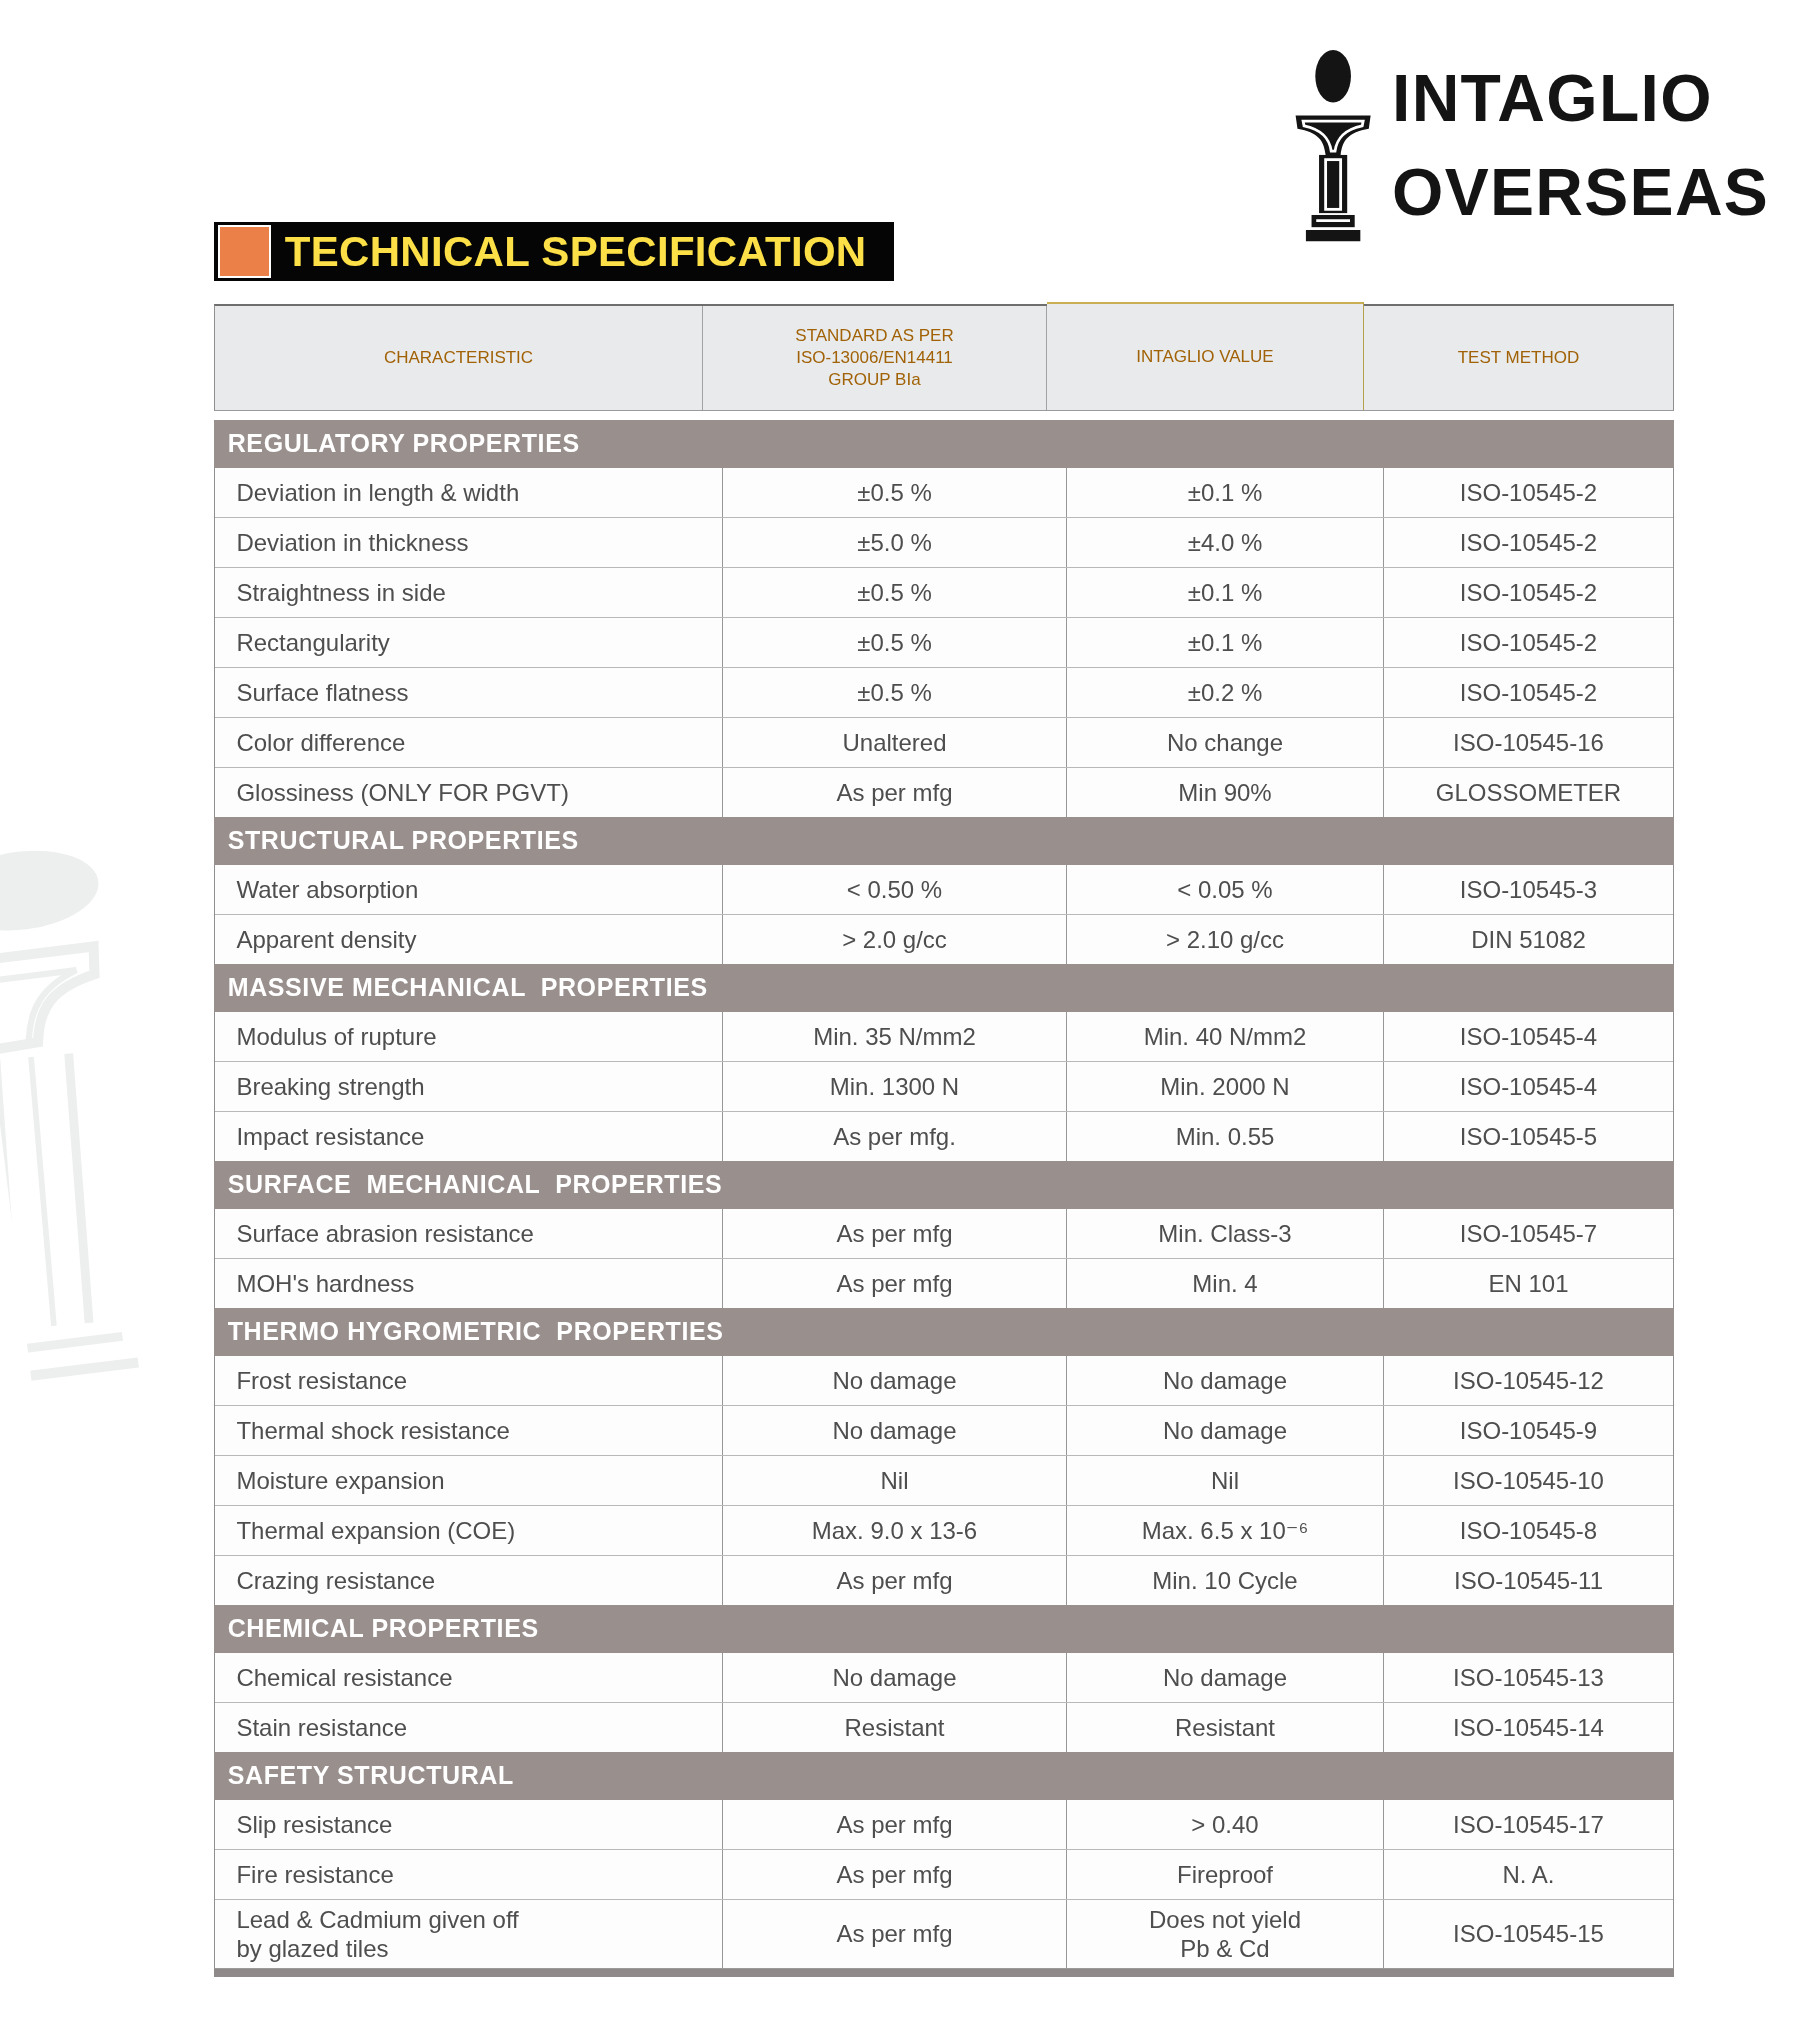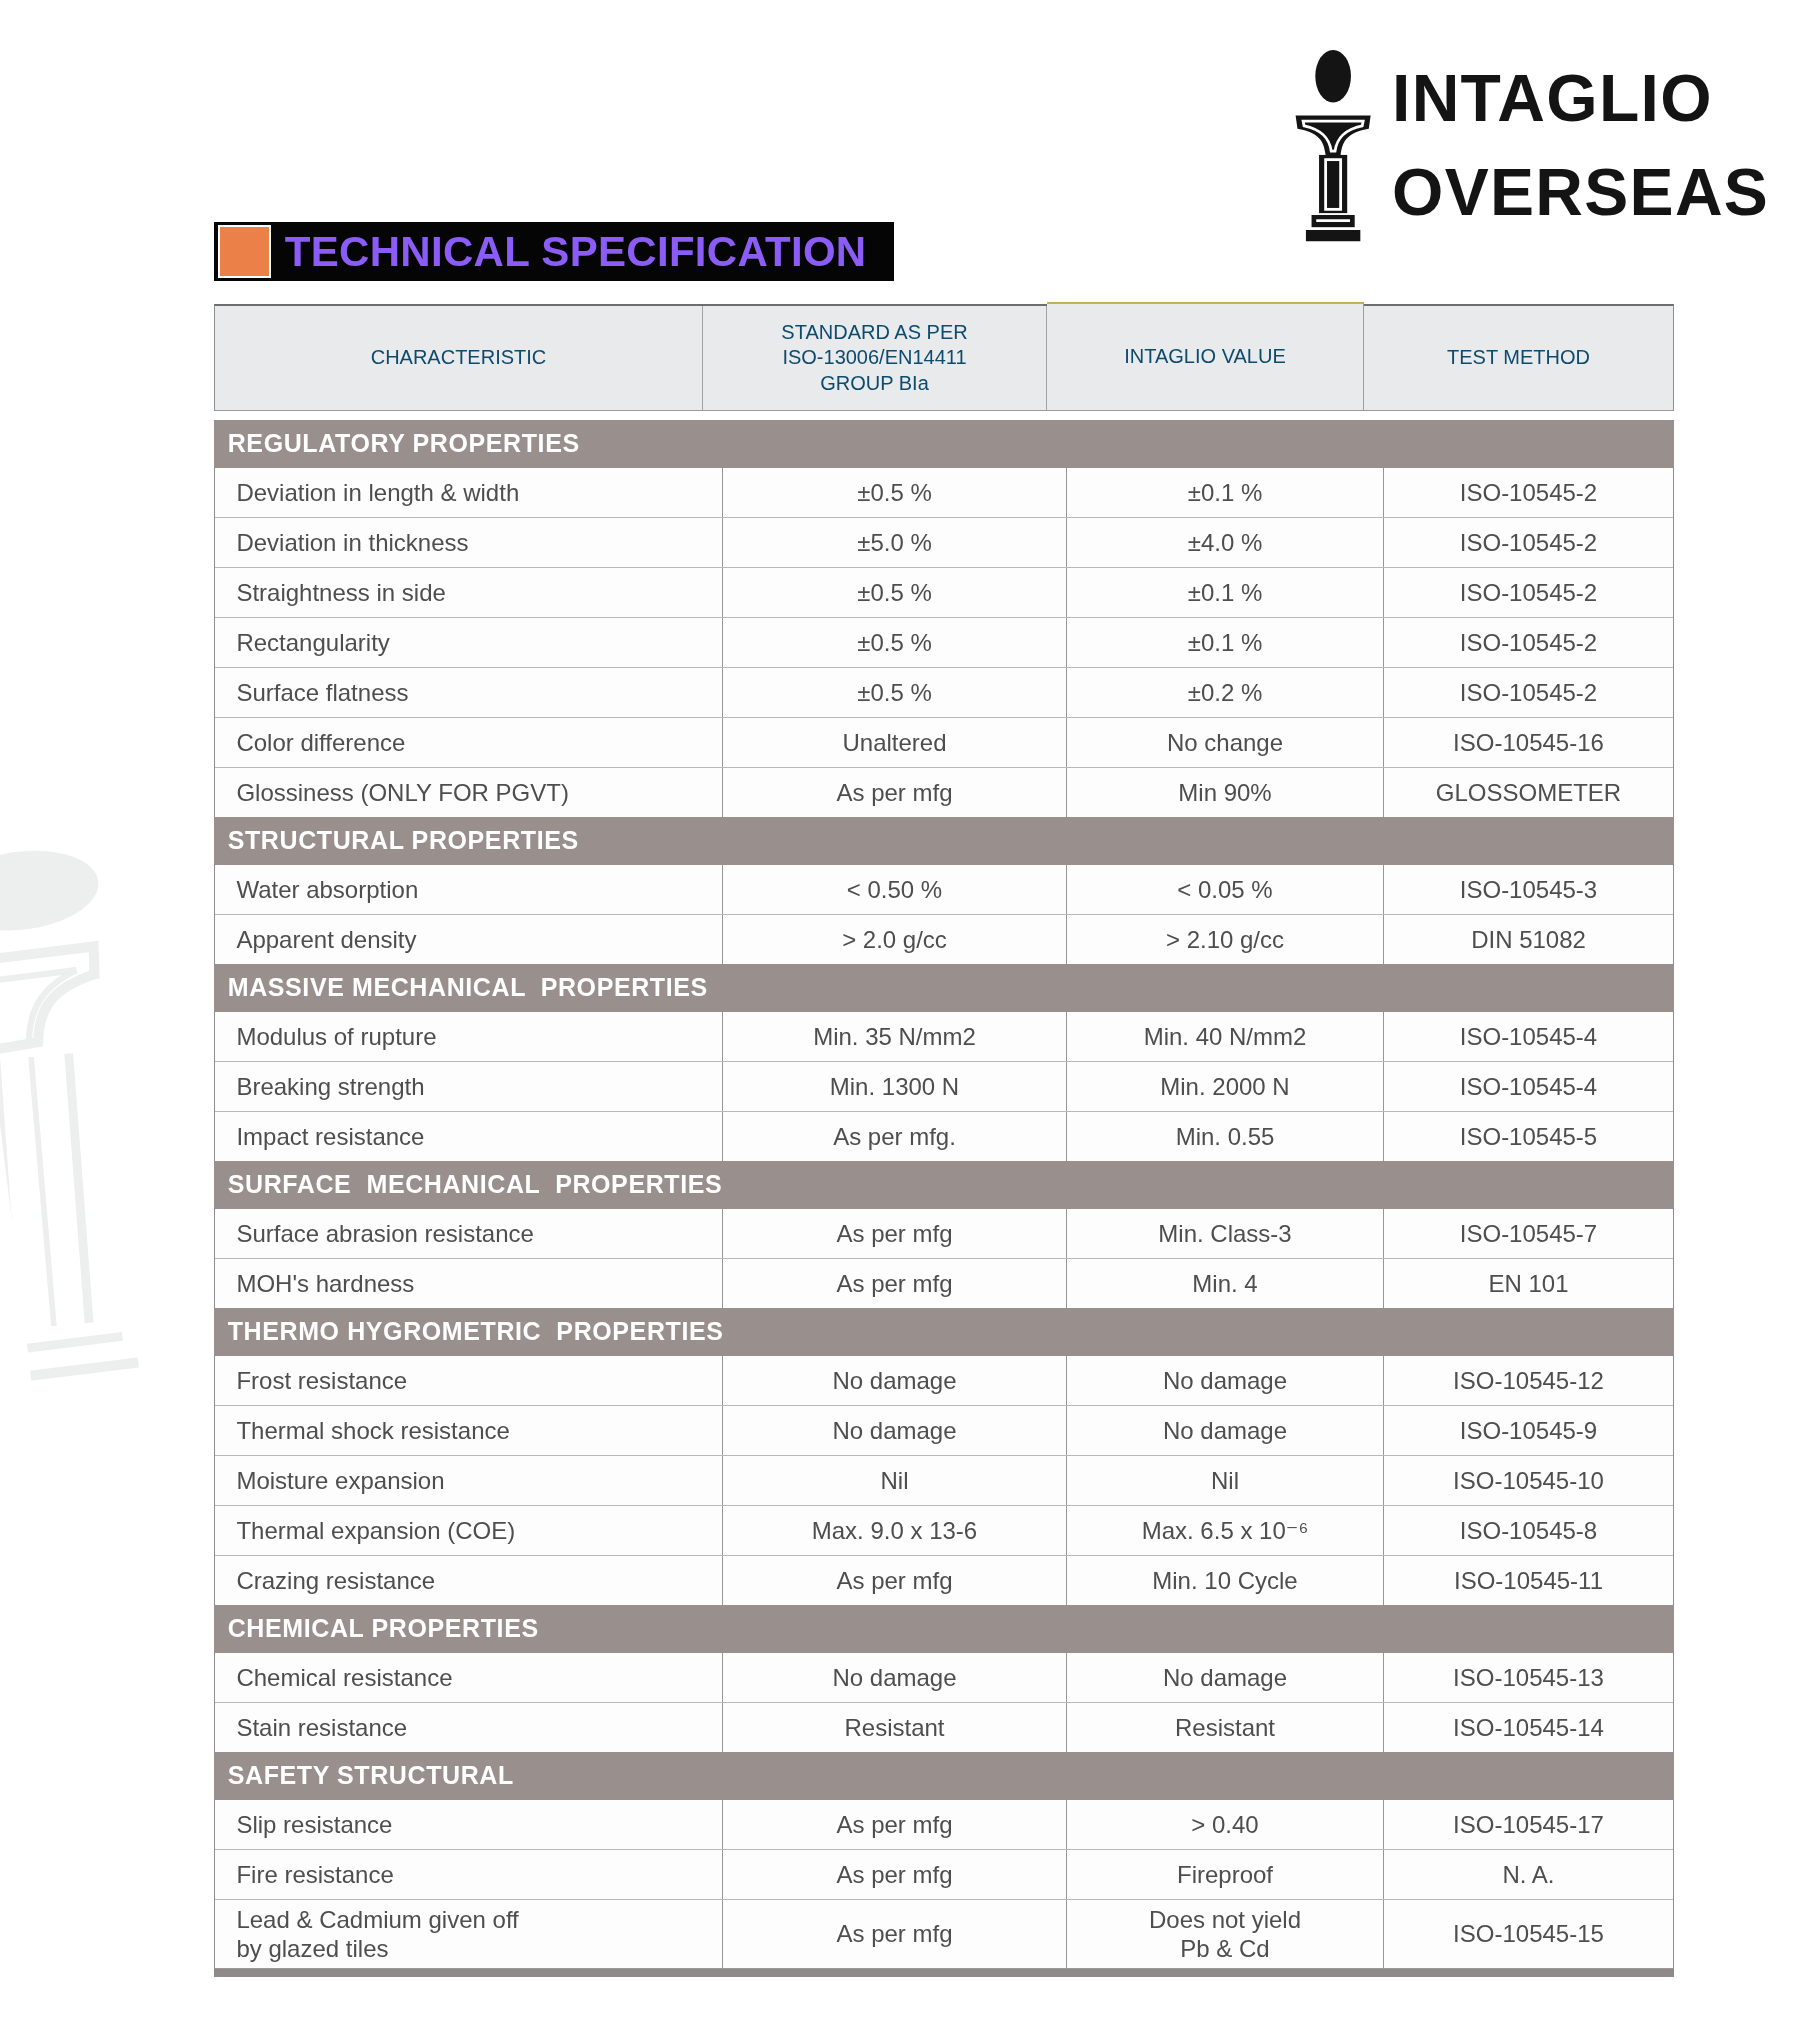--- a/index.html
+++ b/index.html
@@ -23,32 +23,32 @@
   .logo-icon .paper{fill:none;stroke:#ffffff;stroke-width:3;}
   .wordmark{margin-left:9px;margin-top:3.8px;
     font-size:66px;font-weight:800;line-height:1.42;letter-spacing:1.3px;
     color:var(--logo_ink,#141414);white-space:nowrap;}
 
   
   .title-bar{position:absolute;left:214px;top:222px;width:680px;height:59px;
     background:var(--titlebar,#050505);display:flex;align-items:center;}
   .accent-square{width:53px;height:53px;margin-left:3.8px;flex:0 0 auto;
     background:var(--accent,#EC8049);border:2.5px solid #ffffff;box-sizing:border-box;}
-  .title-text{color:#8b5cf6;font-size:42px;font-weight:700;letter-spacing:0.3px;
+  .title-text{color:#fde047;font-size:42px;font-weight:700;letter-spacing:0.3px;
     margin-left:14px;white-space:nowrap;}
 
   
   .spec-table{position:absolute;left:214px;top:304px;width:1460px;}
   .thead{display:flex;align-items:stretch;min-height:107px;
     background:var(--header_bg,#E9EAEB);
     border-top:2.5px solid #6E6E6E;border-bottom:1.3px solid #9A9A9A;
     border-left:1.3px solid #8F8F8F;border-right:1.3px solid #8F8F8F;
     box-sizing:border-box;margin-bottom:8.8px;overflow:visible;}
   .th{display:flex;align-items:center;justify-content:center;text-align:center;
-    font-size:20px;color:#0c4a6e;line-height:1.28;white-space:pre-line;
+    font-size:17px;color:#a16207;line-height:1.28;white-space:pre-line;
     border-right:1.3px solid #A2A2A2;box-sizing:border-box;}
   .th:last-child{border-right:none;}
   .th.c1{width:488px;}
   .th.c2{width:344px;}
   .th.c3{width:317px;}
   .th.c4{flex:1;}
   .th.intaglio{margin-top:-3.8px;border-top:2.5px solid #C9AE53;
     border-right:1.9px solid var(--gold,#B5A04C);background:var(--header_bg,#E9EAEB);}
 
   .tbody{border-left:1.3px solid #8F8F8F;border-right:1.3px solid #8F8F8F;

